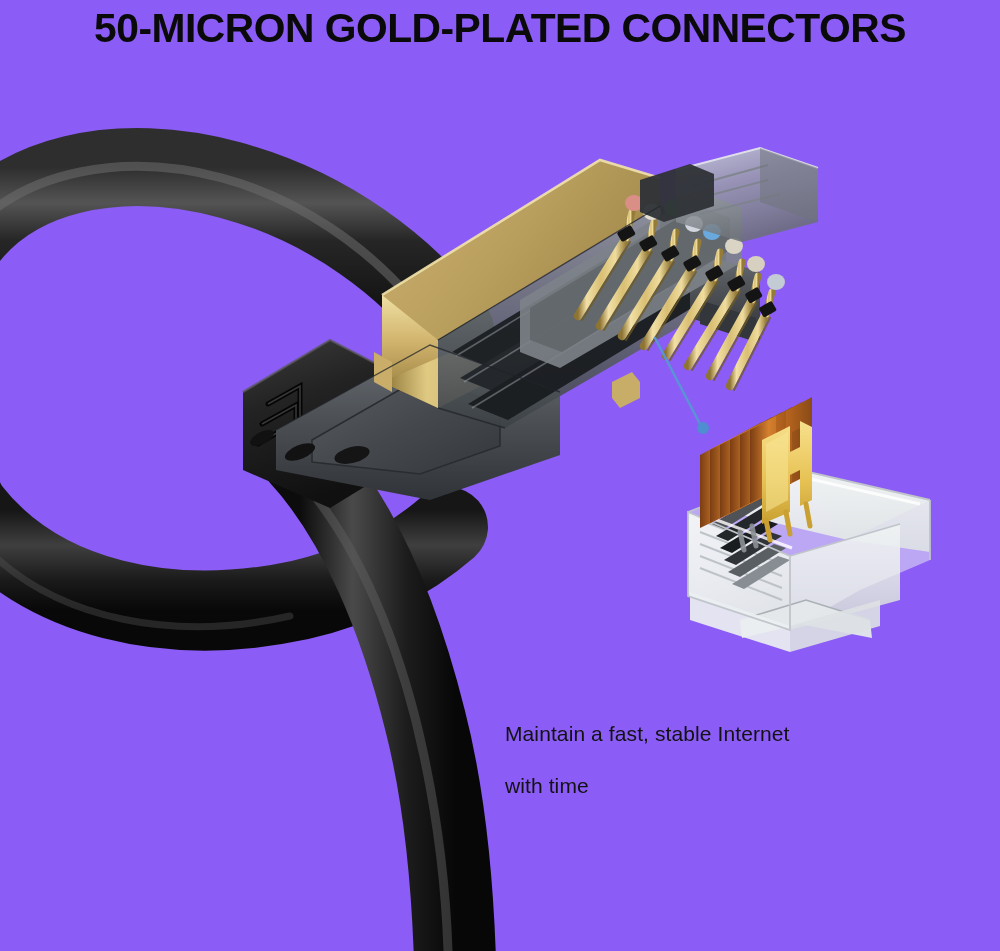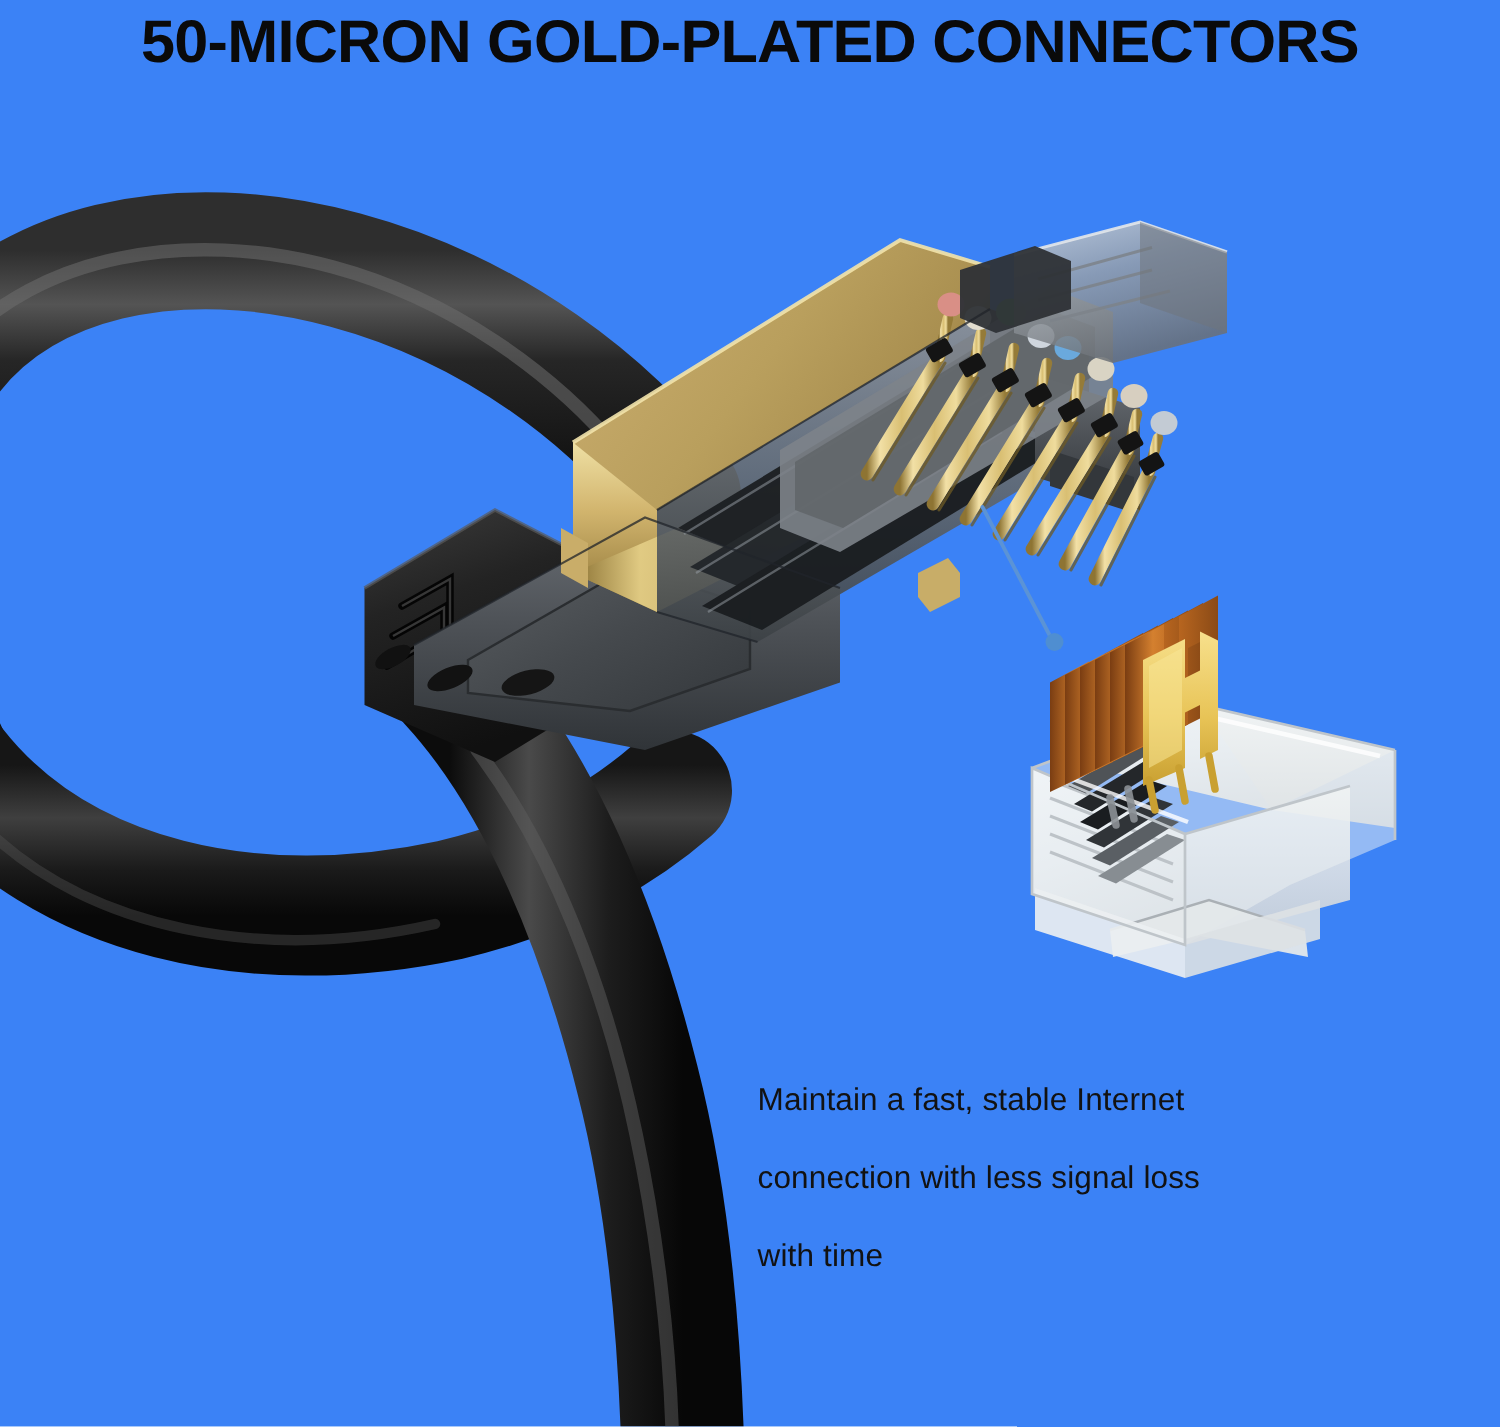--- a/index.html
+++ b/index.html
@@ -2,21 +2,21 @@
 <html><head>
 <meta charset="utf-8">
 <title>50-Micron Gold-Plated Connectors</title>
 <style>
   html,body{margin:0;padding:0;background:#ffffff;}
   body{
     width:1000px;height:951px;
     font-family:"Liberation Sans","DejaVu Sans",sans-serif;
     overflow:hidden;position:relative;
   }
-  #stage{position:relative;width:1000px;height:951px;background:#3b82f6;overflow:hidden;}
+  #stage{position:relative;width:1000px;height:951px;background:#8b5cf6;overflow:hidden;}
 
   
   #headline{
     position:absolute;left:0;top:0;width:1000px;height:56px;
     display:flex;align-items:center;justify-content:center;
     z-index:40;
   }
   #headline-text{
     font-family:"Liberation Sans","DejaVu Sans",sans-serif;
     font-weight:700;
@@ -470,17 +470,16 @@
 
   <div id="callout">
     <svg viewBox="0 0 1000 951" xmlns="http://www.w3.org/2000/svg">
       <line x1="655" y1="338" x2="700" y2="424" stroke="#5b93d6" stroke-width="2.6" stroke-linecap="round"></line>
       <circle cx="703" cy="428" r="6" fill="#4f8ed1"></circle>
     </svg>
   </div>
 
   <div id="bodycopy">
     <p>Maintain a fast, stable Internet</p>
-    <p>connection with less signal loss</p>
     <p>with time</p>
   </div>
 
 </div>
 
 </body></html>

